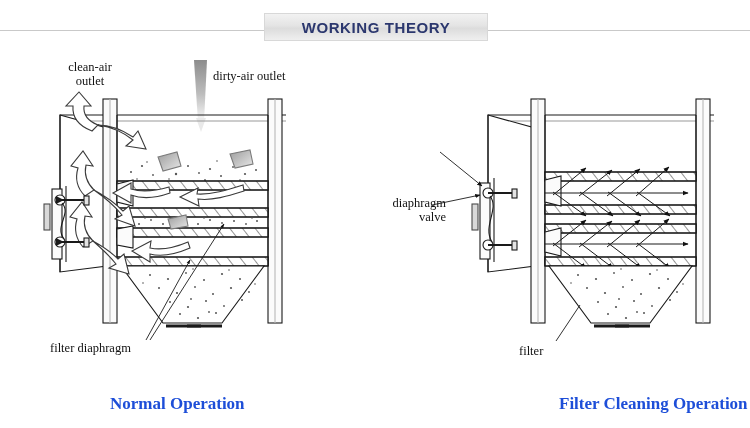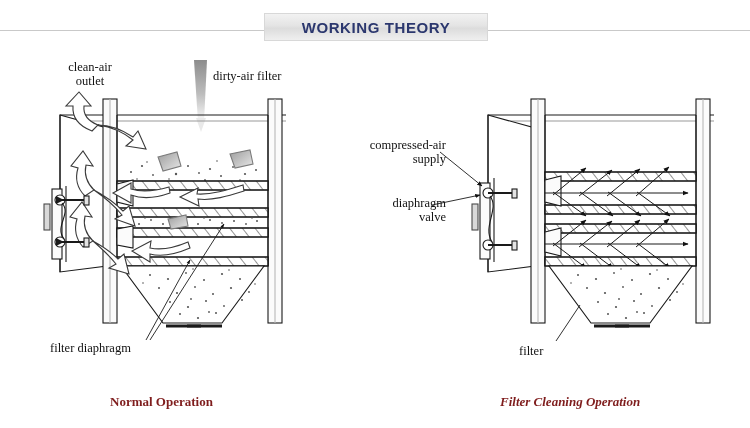--- a/index.html
+++ b/index.html
@@ -29,51 +29,49 @@
 
   
   .lbl{
     position:absolute;font-family:"Liberation Serif", serif;
     font-size:12.5px;line-height:14px;color:#111;white-space:pre;
   }
   .lbl.ctr{text-align:center;}
   .lbl.rt{text-align:right;}
   .caption{
     position:absolute;font-family:"Liberation Serif", serif;
-    font-size:13px;font-weight:700;color:#7f1d1d;white-space:nowrap;
+    font-size:17px;font-weight:700;color:#1d4ed8;white-space:nowrap;
   }
   svg{position:absolute;left:0;top:0;overflow:visible;}
 </style>
 </head>
 <body>
 
 <div id="stage">
 
   <div class="hdr-rule"></div>
   <div class="hdr-box">
     <span class="hdr-title">WORKING THEORY</span>
   </div>
 
   <div class="lbl ctr" style="left:52px;top:60px;width:76px;">clean-air
 outlet</div>
 
-  <div class="lbl" style="left:213px;top:69px;">dirty-air filter</div>
+  <div class="lbl" style="left:213px;top:69px;">dirty-air outlet</div>
 
   <div class="lbl" style="left:50px;top:341px;">filter diaphragm</div>
 
-  <div class="lbl rt" style="left:340px;top:138px;width:106px;">compressed-air
-supply</div>
 
   <div class="lbl rt" style="left:350px;top:196px;width:96px;">diaphragm
 valve</div>
 
   <div class="lbl" style="left:519px;top:344px;">filter</div>
 
   <div class="caption" style="left:110px;top:394px;">Normal Operation</div>
-  <div class="caption" style="left:500px;top:394px;font-style:italic;">Filter Cleaning Operation</div>
+  <div class="caption" style="left:559px;top:394px;">Filter Cleaning Operation</div>
 
   <svg width="750" height="428" viewBox="0 0 750 428">
     <defs>
 
       <pattern id="hatch" width="10" height="10" patternUnits="userSpaceOnUse" patternTransform="rotate(-38)">
         <rect width="10" height="10" fill="#ffffff"></rect>
         <line x1="0" y1="0" x2="0" y2="10" stroke="#2a2a2a" stroke-width="1"></line>
       </pattern>
 
       <linearGradient id="inletGrad" x1="0" y1="0" x2="0" y2="1">

